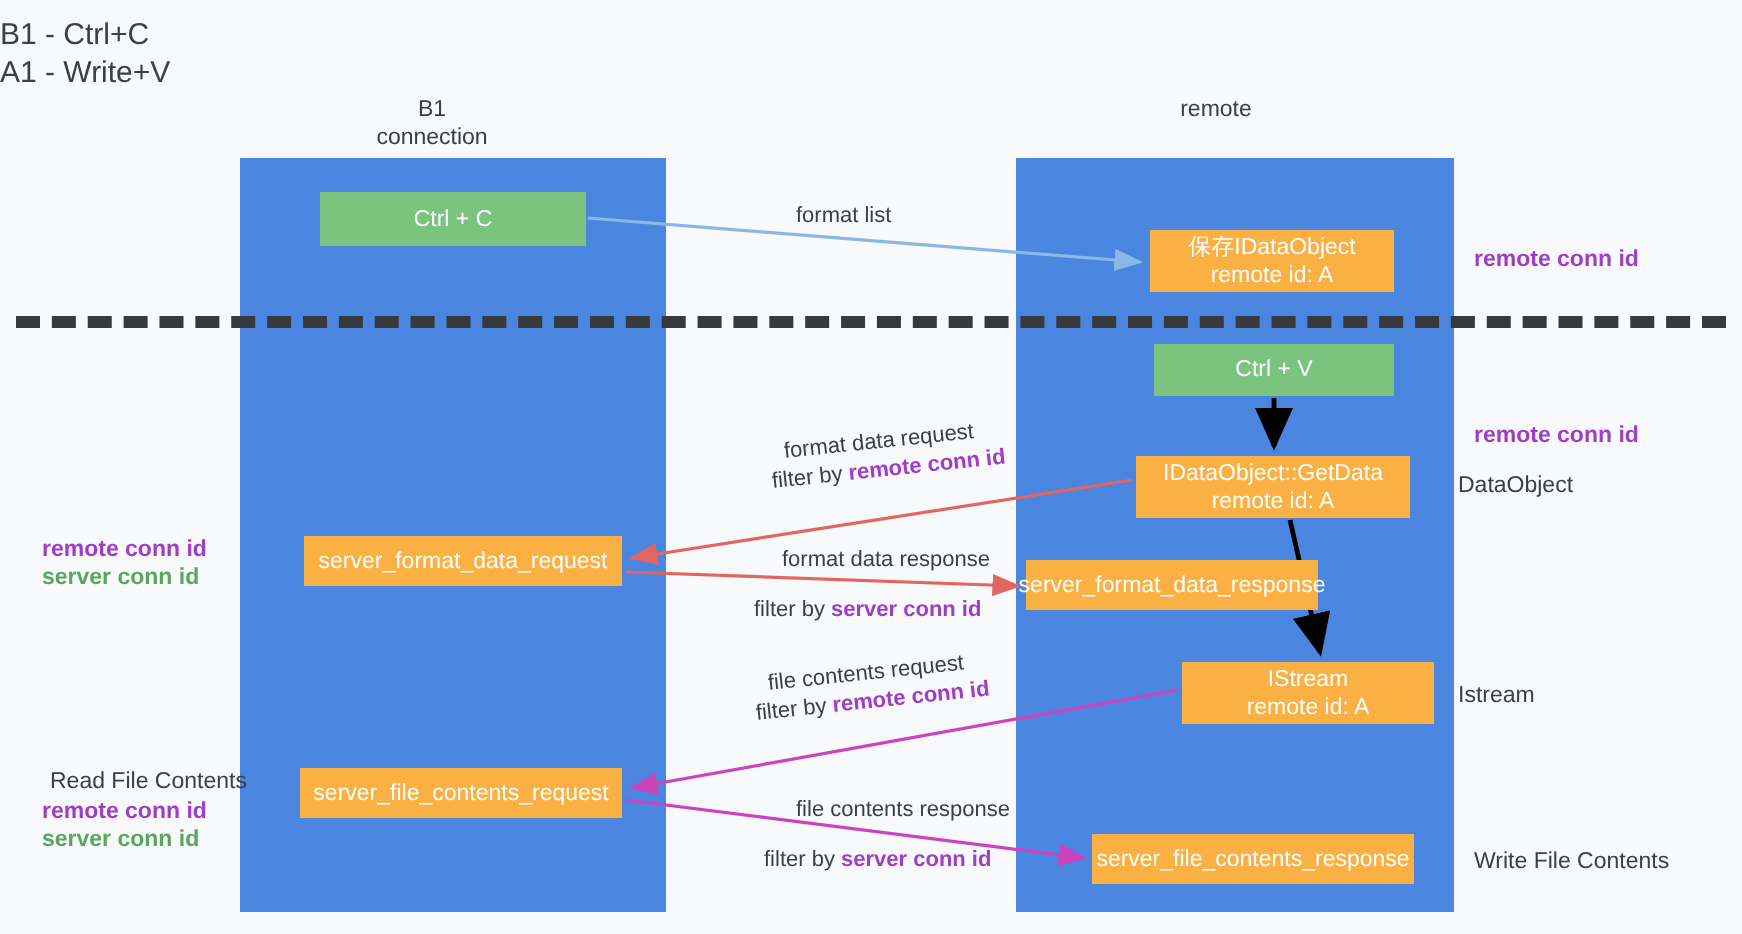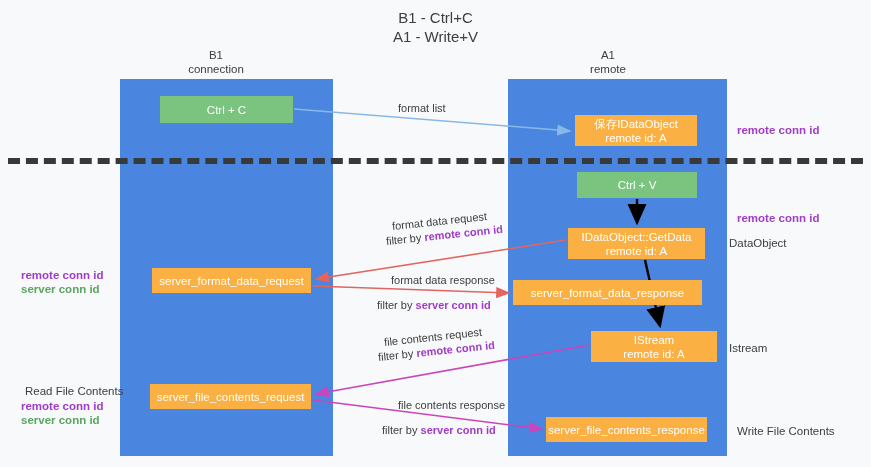--- a/index.html
+++ b/index.html
@@ -15,21 +15,21 @@
     background: #f8f9fa;
     font-family: "Liberation Sans", "DejaVu Sans", sans-serif;
     overflow: hidden;
   }
 
   
   .title {
     position: absolute;
     left: 0;
     width: 871px;
-    text-align: center;
+    text-align: left;
     color: #3c4043;
     font-size: 15px;
     line-height: 19px;
   }
   #title-line1 { top: 8px; }
   #title-line2 { top: 27px; }
 
   
   .col-head {
     position: absolute;
@@ -80,21 +80,21 @@
   }
   .node.green  { background: #7bc47f; }
   .node.orange { background: #fbb044; }
   .node .line2 { display: block; }
 
   #node-ctrl-c              { left: 160px; top: 96px;  width: 133px; height: 27px; }
   #node-save-idataobject    { left: 575px; top: 115px; width: 122px; height: 31px; }
   #node-ctrl-v              { left: 577px; top: 172px; width: 120px; height: 26px; }
   #node-getdata             { left: 568px; top: 228px; width: 137px; height: 31px; }
   #node-format-req          { left: 152px; top: 268px; width: 159px; height: 25px; }
-  #node-format-resp         { left: 513px; top: 280px; width: 189px; height: 25px; }
+  #node-format-resp         { left: 513px; top: 280px; width: 146px; height: 25px; }
   #node-istream             { left: 591px; top: 331px; width: 126px; height: 31px; }
   #node-file-req            { left: 150px; top: 384px; width: 161px; height: 25px; }
   #node-file-resp           { left: 546px; top: 417px; width: 161px; height: 25px; }
 
   
   .side-note {
     position: absolute;
     font-size: 11.5px;
     line-height: 14px;
     white-space: nowrap;
@@ -157,21 +157,20 @@
 <div id="canvas">
 
   <div class="title" id="title-line1">B1 - Ctrl+C</div>
   <div class="title" id="title-line2">A1 - Write+V</div>
 
   <div class="col-head" id="head-b1">
     <span class="ch-name">B1</span>
     <span class="ch-sub">connection</span>
   </div>
   <div class="col-head" id="head-a1">
-    <span class="ch-name">A1</span>
     <span class="ch-sub">remote</span>
   </div>
 
   <div class="lane" id="lane-b1-top"></div>
   <div class="lane" id="lane-a1-top"></div>
   <div class="lane" id="lane-b1-bottom"></div>
   <div class="lane" id="lane-a1-bottom"></div>
 
   <svg id="arrows" viewBox="0 0 871 467">
     <defs>

